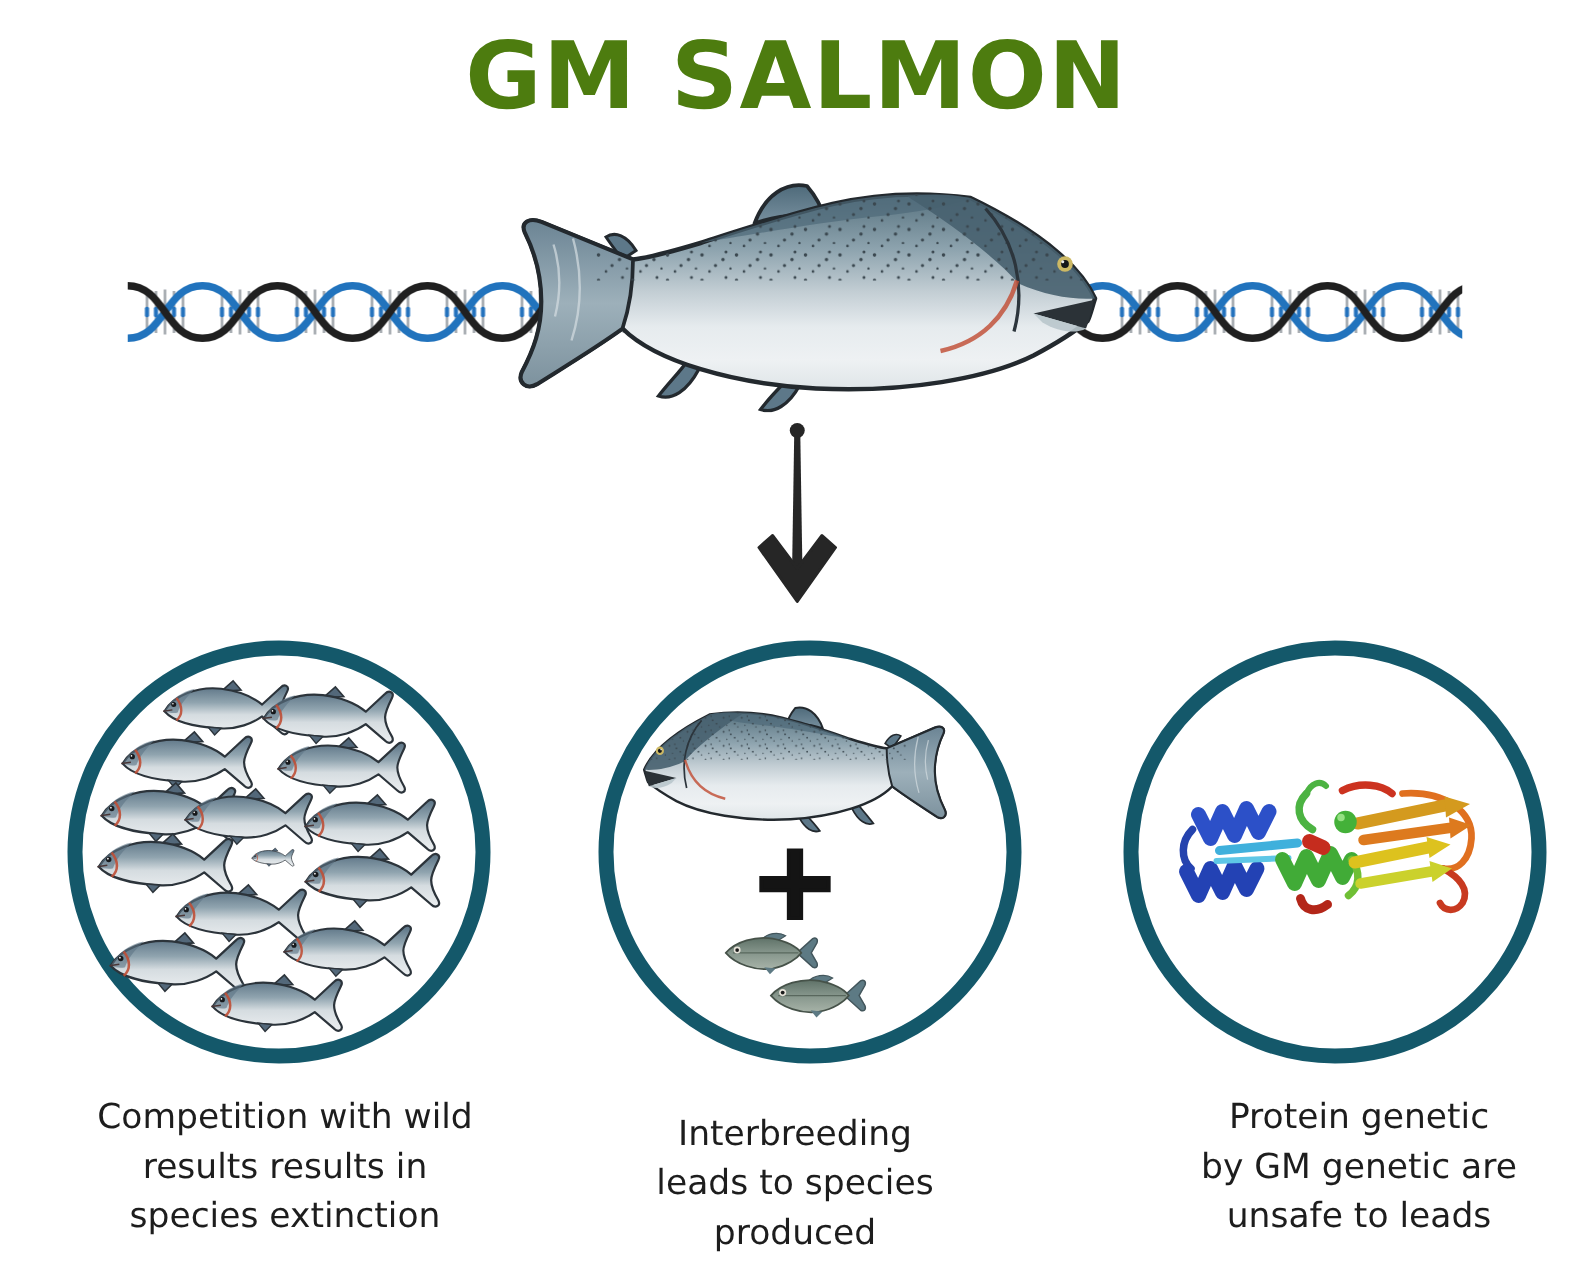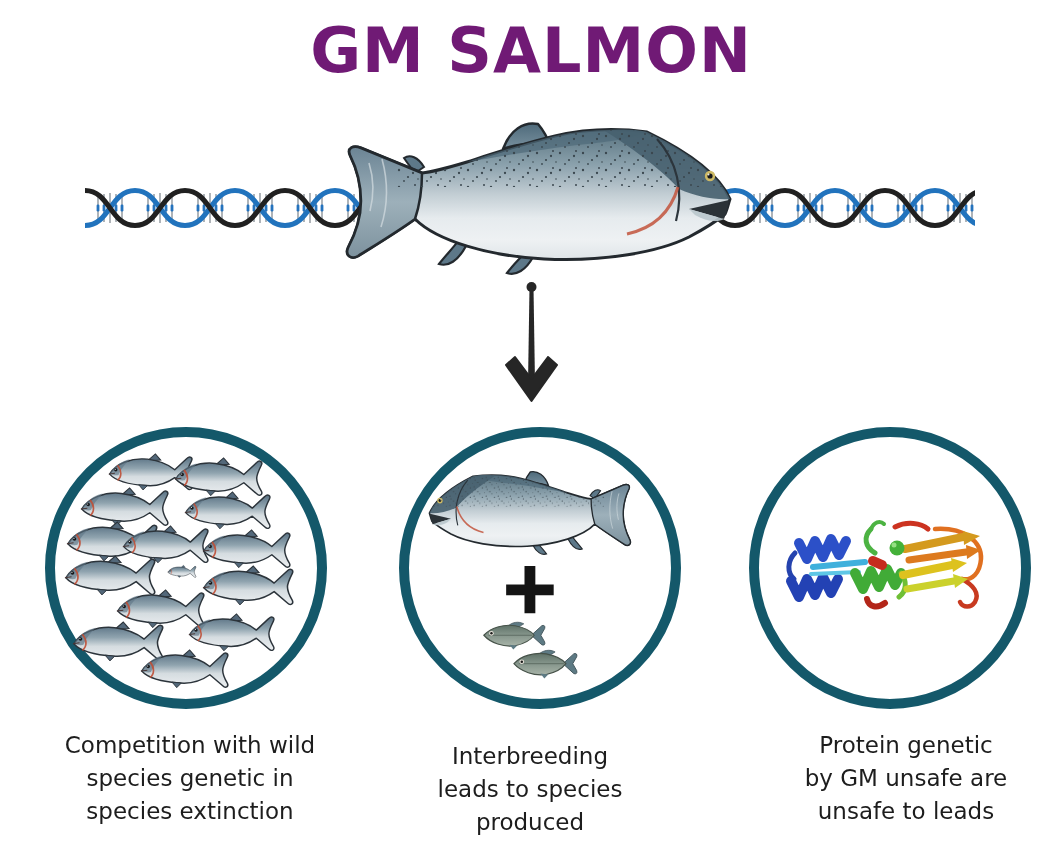--- a/index.html
+++ b/index.html
@@ -1,19 +1,19 @@
 <!DOCTYPE html>
 <html><head>
 <meta charset="utf-8">
 <style>
   html,body{margin:0;padding:0;background:#ffffff;}
   body{width:1062px;height:854px;font-family:"DejaVu Sans",sans-serif;}
   .stage{position:relative;width:1062px;height:854px;background:#fff;overflow:hidden;}
   .title{position:absolute;top:14px;left:0;width:100%;text-align:center;
-         font-size:62px;font-weight:bold;letter-spacing:1px;color:#701a75;}
+         font-size:62px;font-weight:bold;letter-spacing:1px;color:#4d7c0f;}
   .dna{position:absolute;left:85px;top:186px;}
   .fish-hero{position:absolute;left:327px;top:115px;}
   .arrow{position:absolute;left:503px;top:281px;}
   .circle-item{position:absolute;width:282px;height:282px;}
   #circle-left{left:45px;top:427px;}
   #circle-mid{left:399px;top:427px;}
   #circle-right{left:749px;top:427px;}
   .ring{position:absolute;left:0;top:0;width:282px;height:282px;border-radius:50%;
         border:10px solid #14586a;box-sizing:border-box;background:#fff;}
   .circle-content{position:absolute;left:10px;top:10px;}
@@ -223,27 +223,27 @@
         <path d="M122,74 L169,66" stroke="#cbd12c" stroke-width="7"></path>
         <path d="M168,59 L183,64 L170,73 Z" fill="#cbd12c"></path>
         <circle cx="112" cy="33" r="7.5" fill="#44b139"></circle>
         <circle cx="109" cy="30" r="2.5" fill="#95e083"></circle>
       </g>
     </svg>
   </div>
 
   <div class="caption" id="cap-left">
     <div>Competition with wild</div>
-    <div>species genetic in</div>
+    <div>results results in</div>
     <div>species extinction</div>
   </div>
   <div class="caption" id="cap-mid">
     <div>Interbreeding</div>
     <div>leads to species</div>
     <div>produced</div>
   </div>
   <div class="caption" id="cap-right">
     <div>Protein genetic</div>
-    <div>by GM unsafe are</div>
+    <div>by GM genetic are</div>
     <div>unsafe to leads</div>
   </div>
 
 </div>
 
 </body></html>

